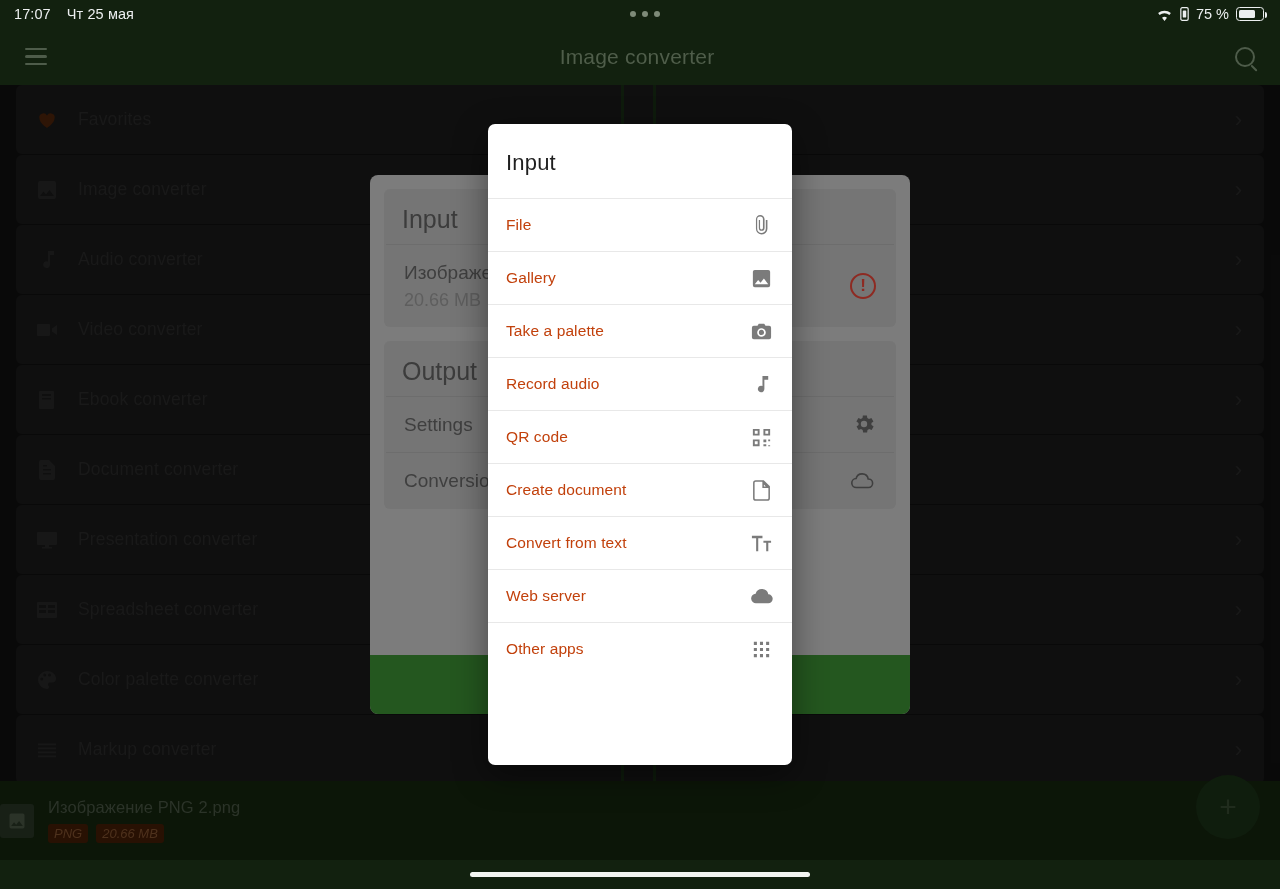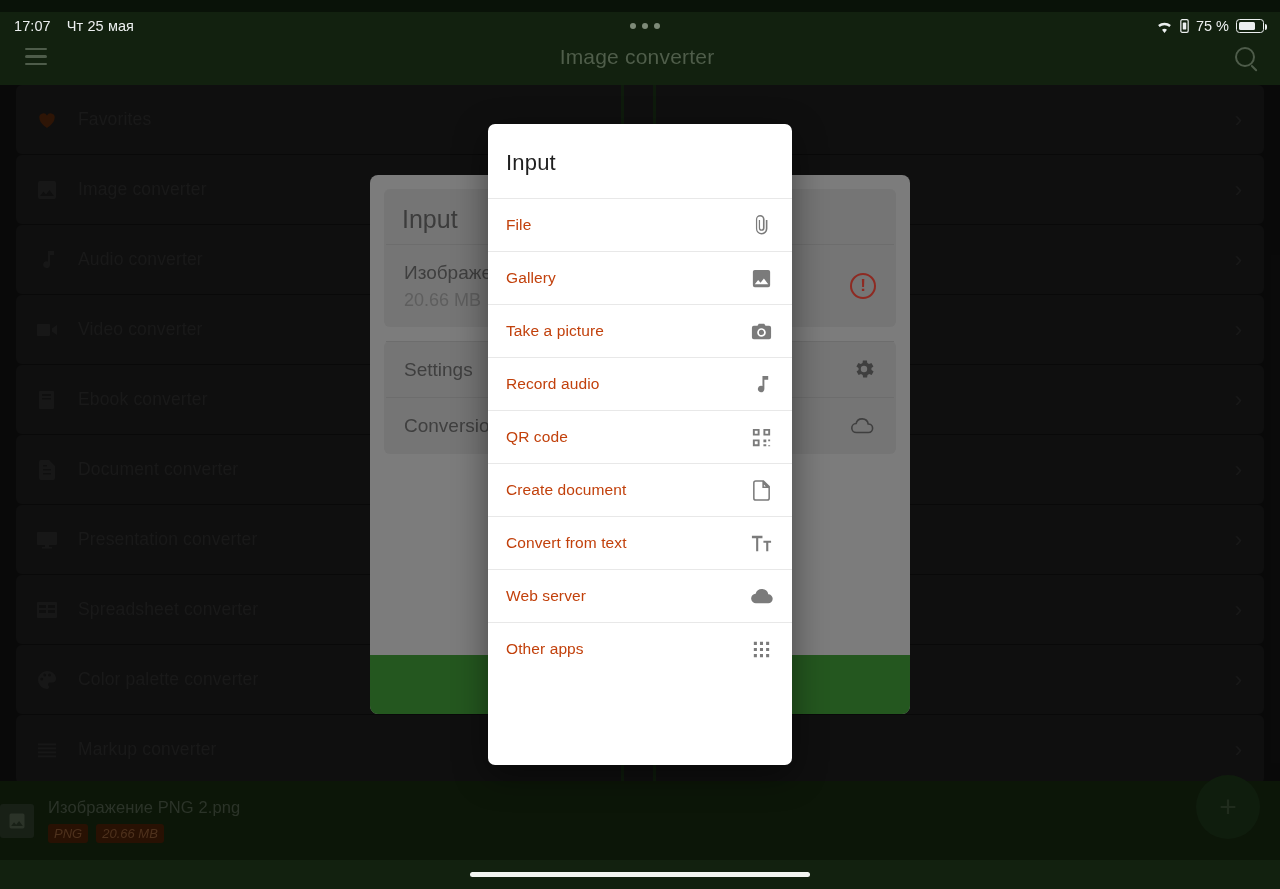--- a/index.html
+++ b/index.html
@@ -6,21 +6,21 @@
   html, body {
     width: 1280px; height: 889px;
     background: #12210f;
     font-family: "Liberation Sans", sans-serif;
     overflow: hidden;
   }
   #root { position: relative; width: 1280px; height: 889px; }
 
   
   .statusbar {
-    position: absolute; left: 0; top: 12px; width: 1280px; height: 28px;
+    position: absolute; left: 0; top: 0; width: 1280px; height: 28px;
     display: flex; align-items: center; background: #12210f;
     color: #eceff0; font-size: 14.5px; z-index: 60;
   }
   .sb-left { display: flex; align-items: center; gap: 16px; padding-left: 14px; }
   .sb-time { font-size: 14.5px; letter-spacing: .1px; }
   .sb-date { font-size: 14.5px; letter-spacing: .1px; }
   .sb-center { flex: 1; display: flex; justify-content: center; gap: 6px; }
   .sb-dot { width: 6px; height: 6px; border-radius: 50%; background: #7d8a78; }
   .sb-right { display: flex; align-items: center; gap: 7px; padding-right: 16px; }
   .sb-pct { font-size: 14.5px; }
@@ -303,20 +303,21 @@
       <div class="conv-item">
         <div class="txt">
           <div>Изображе</div>
           <div class="sub">20.66 MB</div>
         </div>
         <div class="err-circle">!</div>
       </div>
     </div>
 
     <div class="conv-sec">
+      <div class="conv-head">Output</div>
       <div class="conv-divider"></div>
       <div class="conv-item">
         <span class="txt">Settings</span>
         <span class="gear">
           <svg width="24" height="24" viewBox="0 0 24 24" fill="#3f3f3f">
             <path d="M19.4 13a7.6 7.6 0 0 0 0-2l2-1.6-2-3.4-2.4 1a7.5 7.5 0 0 0-1.7-1l-.4-2.6h-4l-.4 2.6c-.6.3-1.2.6-1.7 1l-2.4-1-2 3.4L6.6 11a7.6 7.6 0 0 0 0 2l-2 1.6 2 3.4 2.4-1c.5.4 1.1.8 1.7 1l.4 2.6h4l.4-2.6c.6-.3 1.2-.6 1.7-1l2.4 1 2-3.4-2-1.6zM12 15.2A3.2 3.2 0 1 1 12 8.8a3.2 3.2 0 0 1 0 6.4z"></path>
           </svg>
         </span>
       </div>
       <div class="conv-divider"></div>
@@ -345,21 +346,21 @@
         </div>
         <div class="dlg-item">
           <span class="dlbl">Gallery</span>
           <span class="dlg-ico">
             <svg width="23" height="23" viewBox="0 0 24 24" fill="#7b7b7b">
               <path d="M21 19V5a2 2 0 0 0-2-2H5a2 2 0 0 0-2 2v14a2 2 0 0 0 2 2h14a2 2 0 0 0 2-2zM8.5 13.5l2.5 3 3.5-4.5 4.5 6H5l3.5-4.5z"></path>
             </svg>
           </span>
         </div>
         <div class="dlg-item">
-          <span class="dlbl">Take a picture</span>
+          <span class="dlbl">Take a palette</span>
           <span class="dlg-ico">
             <svg width="23" height="23" viewBox="0 0 24 24" fill="#7b7b7b">
               <path d="M9.2 4l-1.4 2H4a2 2 0 0 0-2 2v10a2 2 0 0 0 2 2h16a2 2 0 0 0 2-2V8a2 2 0 0 0-2-2h-3.8L14.8 4H9.2zM12 17.5a4.5 4.5 0 1 1 0-9 4.5 4.5 0 0 1 0 9zm0-1.8a2.7 2.7 0 1 0 0-5.4 2.7 2.7 0 0 0 0 5.4z"></path>
             </svg>
           </span>
         </div>
         <div class="dlg-item">
           <span class="dlbl">Record audio</span>
           <span class="dlg-ico">
             <svg width="23" height="23" viewBox="0 0 24 24" fill="#7b7b7b">

